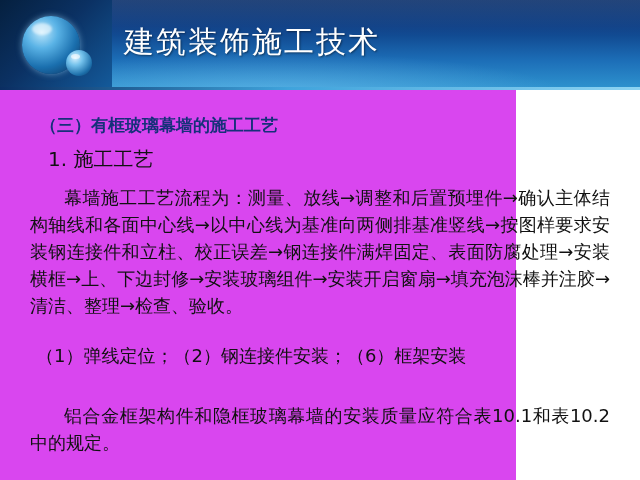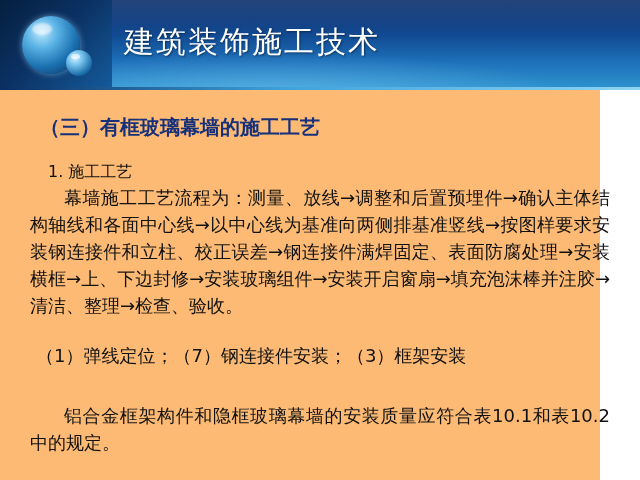--- a/index.html
+++ b/index.html
@@ -8,23 +8,23 @@
   }
   body {
     width: 640px;
     height: 480px;
     overflow: hidden;
     background: #ffffff;
     font-family: "DejaVu Sans", "Liberation Sans", sans-serif;
   }
   .slide {
     position: relative;
-    width: 600px;
+    width: 516px;
     height: 480px;
-    background: #fdba74;
+    background: #d946ef;
     box-sizing: border-box;
     text-decoration: underline;
   }
   
   .banner {
     position: absolute;
     left: 0;
     top: 0;
     width: 640px;
     height: 90px;
@@ -115,30 +115,30 @@
     top: 92px;
     width: 640px;
     height: 388px;
     padding: 0;
   }
   .heading {
     position: absolute;
     left: 40px;
     top: 22px;
     color: #16307a;
-    font-size: 20px;
+    font-size: 17px;
     font-weight: bold;
     white-space: nowrap;
   }
   .subheading {
     position: absolute;
     left: 48px;
-    top: 70px;
+    top: 54px;
     color: #111111;
-    font-size: 16px;
+    font-size: 20px;
     white-space: nowrap;
   }
   .para {
     position: absolute;
     color: #111111;
     font-size: 18px;
     line-height: 27px;
     text-align: justify;
   }
   .para-main {
@@ -172,17 +172,17 @@
     <div class="orb orb-main"></div>
     <div class="orb orb-small"></div>
     <div class="banner-title">建筑装饰施工技术</div>
     <div class="banner-bottomline"></div>
   </div>
 
   <div class="body">
     <div class="heading">（三）有框玻璃幕墙的施工工艺</div>
     <div class="subheading">1. 施工工艺</div>
     <div class="para para-main">幕墙施工工艺流程为：测量、放线→调整和后置预埋件→确认主体结构轴线和各面中心线→以中心线为基准向两侧排基准竖线→按图样要求安装钢连接件和立柱、校正误差→钢连接件满焊固定、表面防腐处理→安装横框→上、下边封修→安装玻璃组件→安装开启窗扇→填充泡沫棒并注胶→清洁、整理→检查、验收。</div>
-    <div class="para para-items">（1）弹线定位；（7）钢连接件安装；（3）框架安装</div>
+    <div class="para para-items">（1）弹线定位；（2）钢连接件安装；（6）框架安装</div>
     <div class="para para-last">铝合金框架构件和隐框玻璃幕墙的安装质量应符合表10.1和表10.2中的规定。</div>
   </div>
 
 </div>
 
 </body></html>

